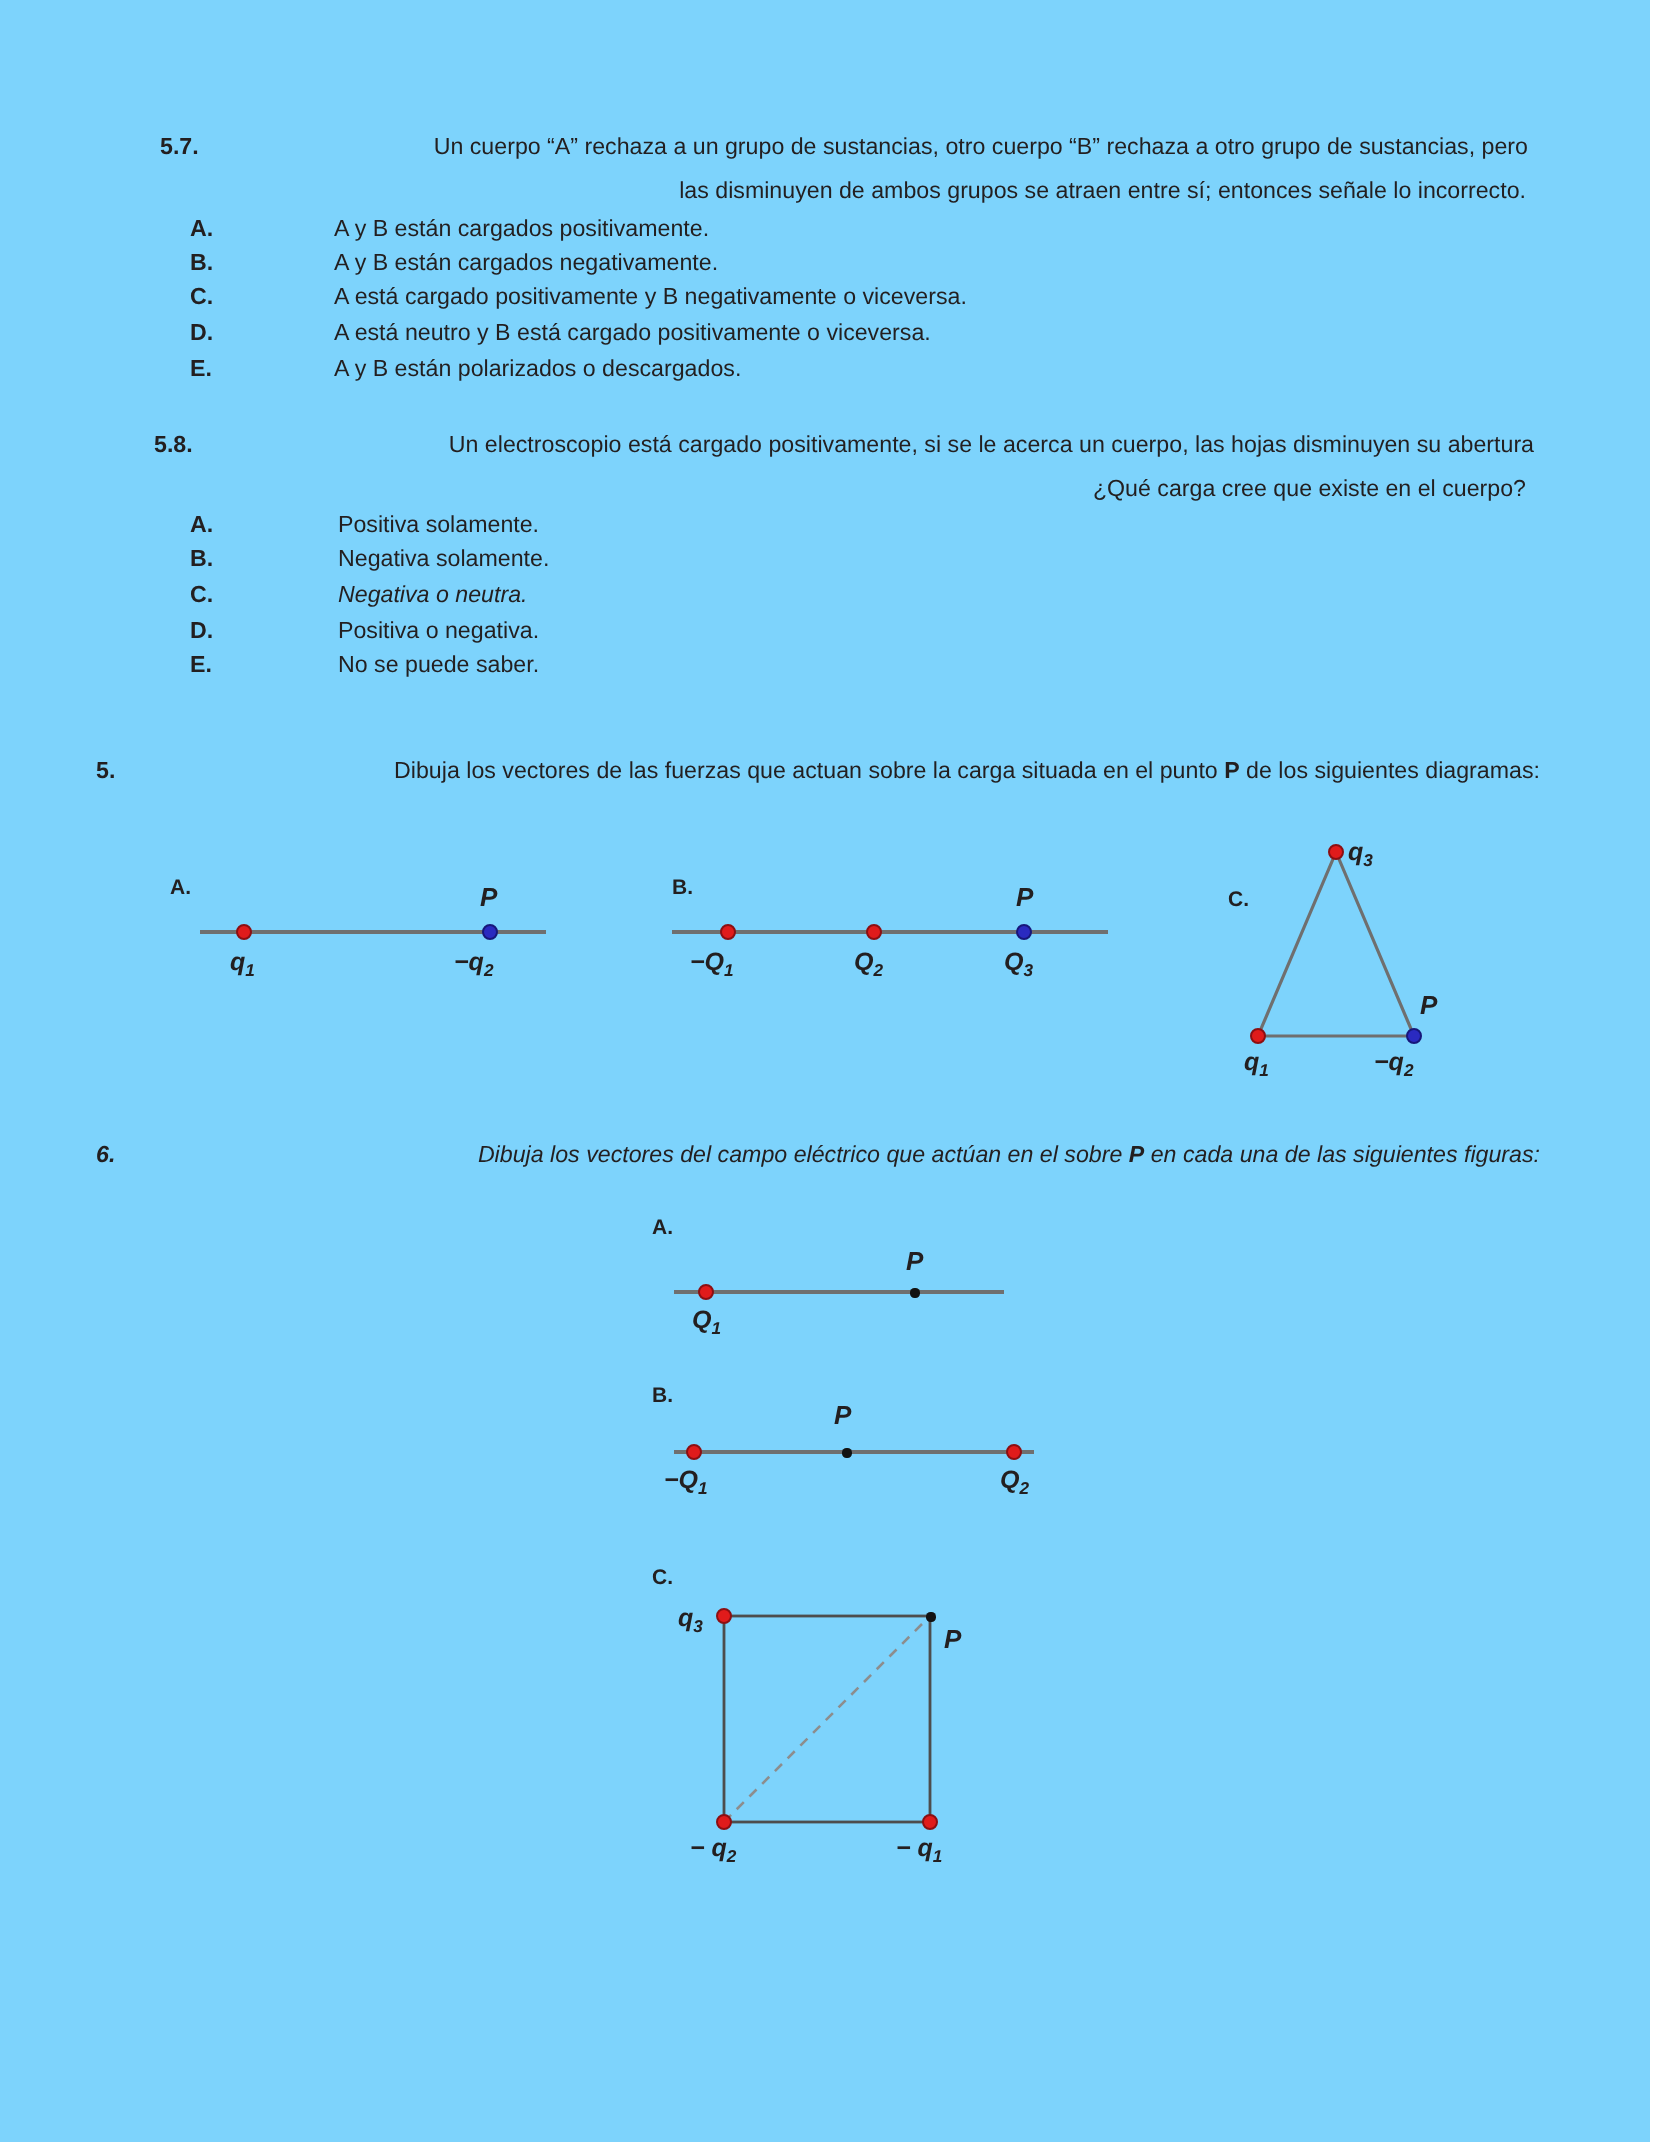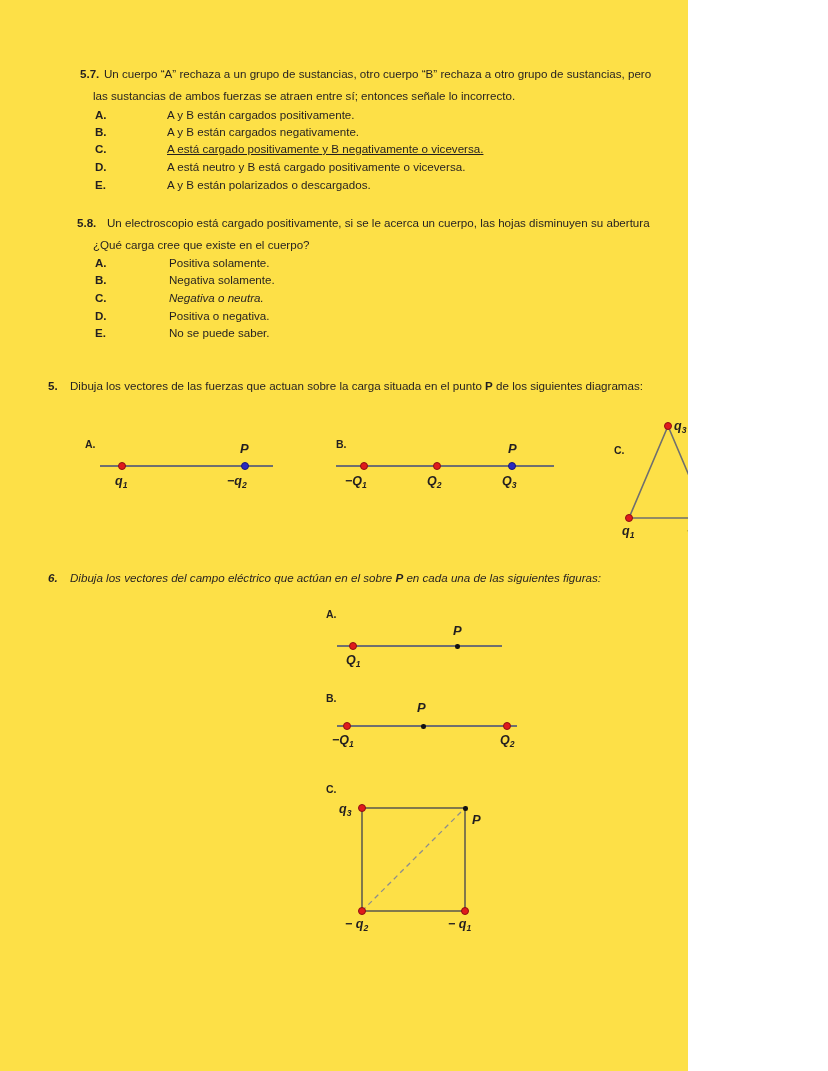--- a/index.html
+++ b/index.html
@@ -6,24 +6,25 @@
     margin: 0;
     padding: 0;
     background: #ffffff;
   }
   body {
     font-family: "Liberation Sans", sans-serif;
     color: #231f20;
   }
   #page {
     position: relative;
-    width: 688px;
+    width: 825px;
     height: 1071px;
-    background: #fde047;
+    background: #7dd3fc;
     overflow: hidden;
+    text-align: right;
   }
   .qnum {
     position: absolute;
     font-weight: bold;
     font-size: 11.6px;
     line-height: 15.6px;
   }
   .qstem {
     position: absolute;
     font-size: 11.6px;
@@ -108,30 +109,30 @@
   }
 </style>
 </head>
 <body>
 
 <div id="page">
 
   <div>
     <div class="qnum" style="left:80px; top:66px;">5.7.</div>
     <div class="qstem" style="left:104px; top:66px; width:660px;">Un cuerpo “A” rechaza a un grupo de sustancias, otro cuerpo “B” rechaza a otro grupo de sustancias, pero</div>
-    <div class="qstem" style="left:93px; top:88px; width:670px;">las sustancias de ambos fuerzas se atraen entre sí; entonces señale lo incorrecto.</div>
+    <div class="qstem" style="left:93px; top:88px; width:670px;">las disminuyen de ambos grupos se atraen entre sí; entonces señale lo incorrecto.</div>
 
     <div class="opt-letter" style="left:95px; top:107px;">A.</div>
     <div class="opt-text" style="left:120px; top:107px;">A y B están cargados positivamente.</div>
 
     <div class="opt-letter" style="left:95px; top:124px;">B.</div>
     <div class="opt-text" style="left:120px; top:124px;">A y B están cargados negativamente.</div>
 
     <div class="opt-letter" style="left:95px; top:141px;">C.</div>
-    <div class="opt-text" style="left:120px; top:141px;text-decoration:underline;">A está cargado positivamente y B negativamente o viceversa.</div>
+    <div class="opt-text" style="left:120px; top:141px;">A está cargado positivamente y B negativamente o viceversa.</div>
 
     <div class="opt-letter" style="left:95px; top:159px;">D.</div>
     <div class="opt-text" style="left:120px; top:159px;">A está neutro y B está cargado positivamente o viceversa.</div>
 
     <div class="opt-letter" style="left:95px; top:177px;">E.</div>
     <div class="opt-text" style="left:120px; top:177px;">A y B están polarizados o descargados.</div>
   </div>
 
   <div>
     <div class="qnum" style="left:77px; top:215px;">5.8.</div>

